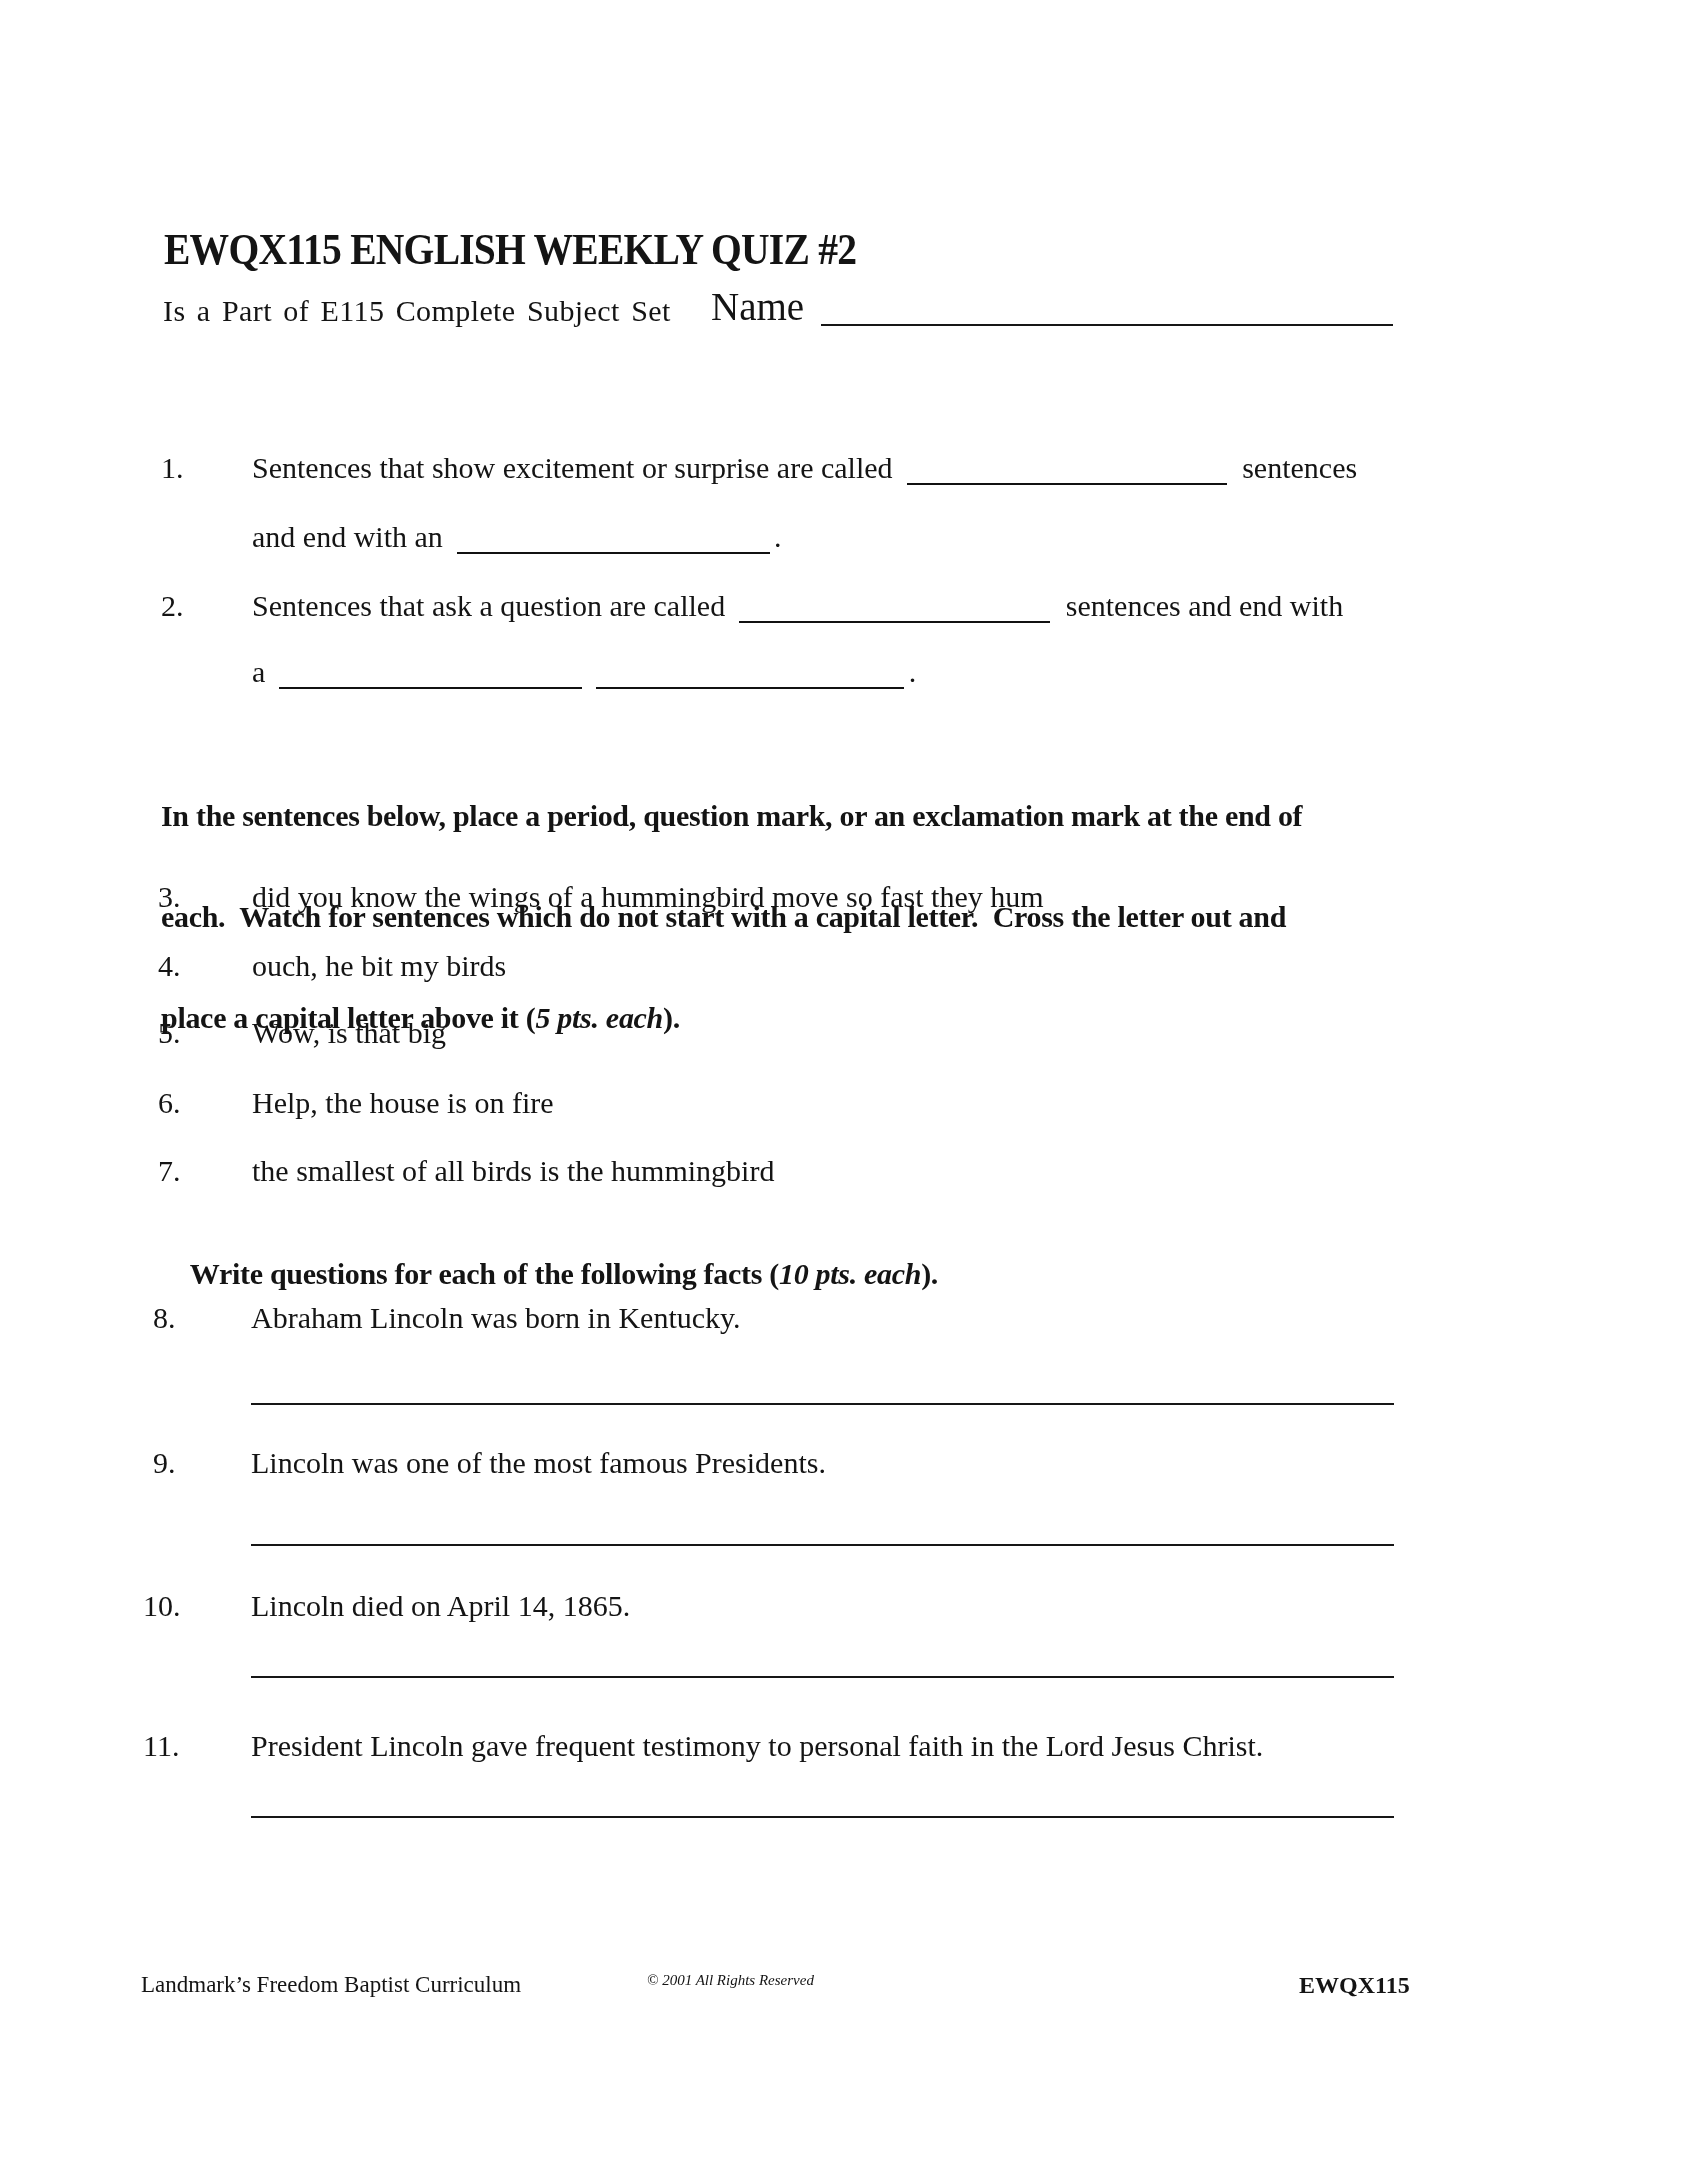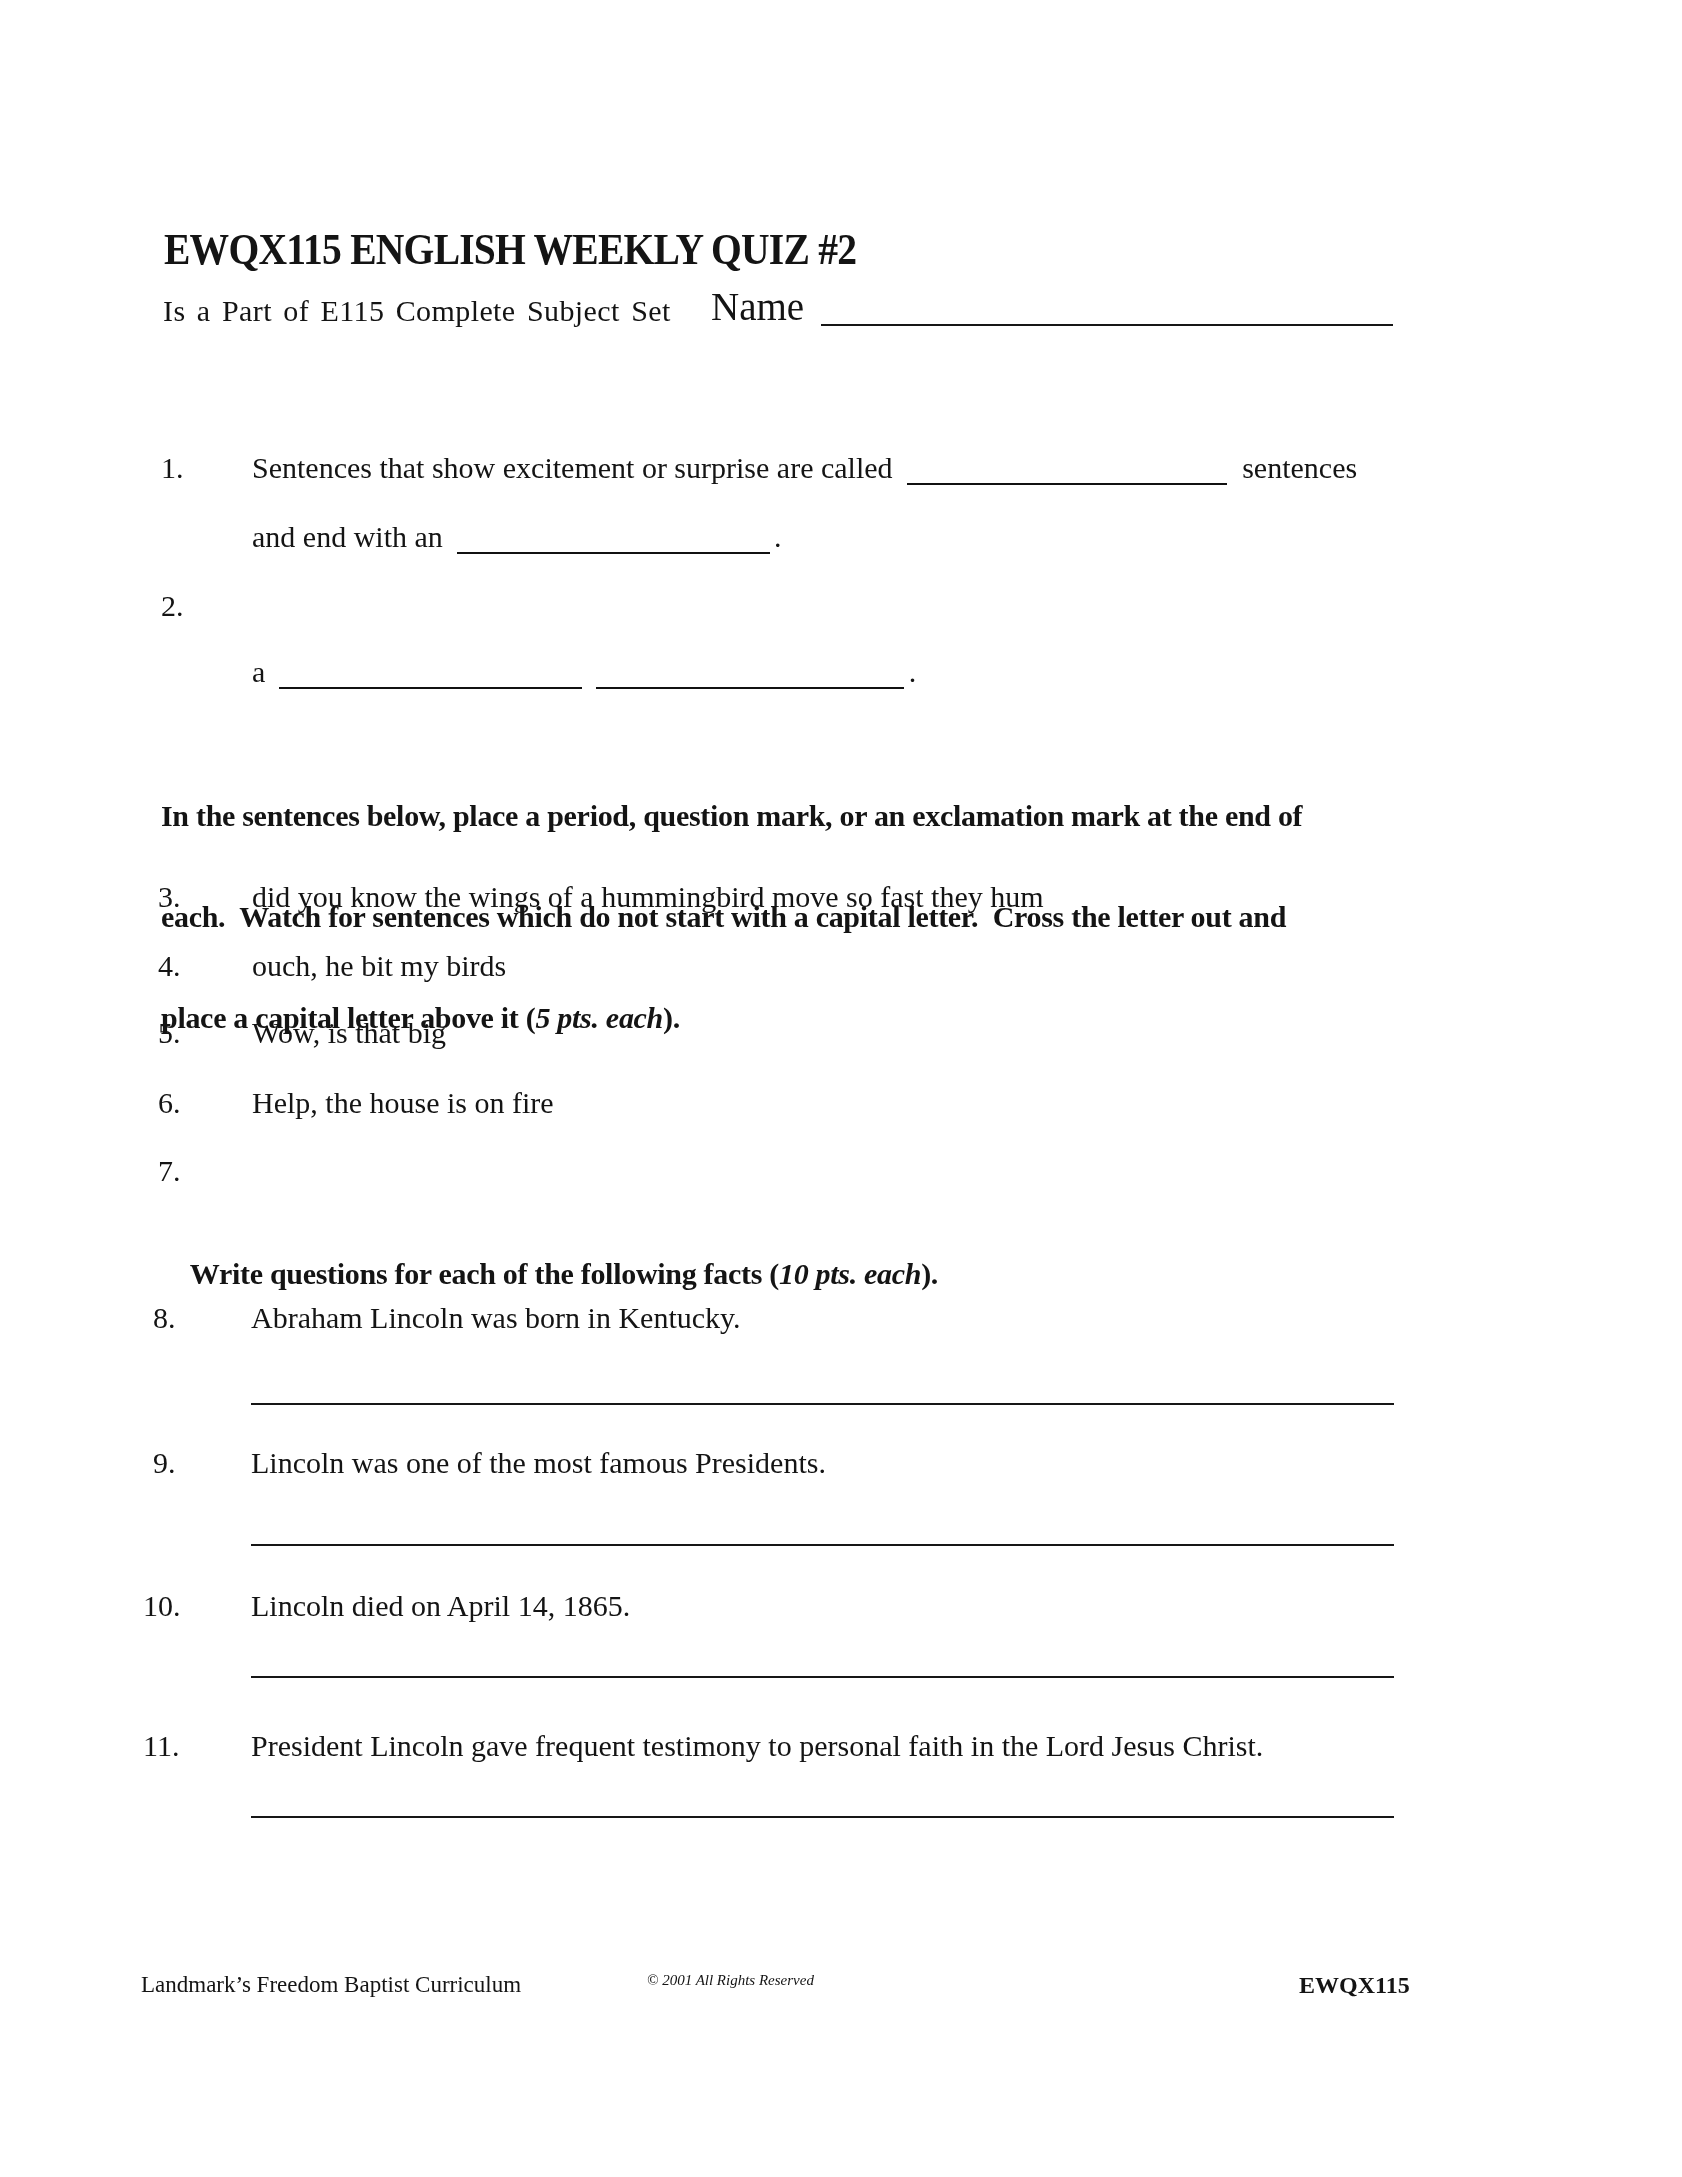--- a/index.html
+++ b/index.html
@@ -90,20 +90,23 @@
 
   <div class="abs q-num" style="left:161px; top:451px;">1.</div>
   <div class="abs q-text" style="left:252px; top:451px;">
     <span>Sentences that show excitement or surprise are called</span><span class="blank blank-gap" style="width:320px;"></span><span class="after-gap">sentences</span>
   </div>
   <div class="abs q-text" style="left:252px; top:520px;">
     <span>and end with an</span><span class="blank blank-gap" style="width:313px;"></span><span class="period-gap">.</span>
   </div>
 
   <div class="abs q-num" style="left:161px; top:589px;">2.</div>
+  <div class="abs q-text" style="left:252px; top:589px;">
+    <span>Sentences that ask a question are called</span><span class="blank blank-gap" style="width:311px;"></span><span class="after-gap">sentences and end with</span>
+  </div>
   <div class="abs q-text" style="left:252px; top:655px;">
     <span>a</span><span class="blank blank-gap" style="width:303px;"></span><span class="blank blank-gap" style="width:308px;"></span><span class="period-gap">.</span>
   </div>
 
   <div class="abs heading" style="left:161px; top:731px; width:1262px;">
     <div class="para-line">In the sentences below, place a period, question mark, or an exclamation mark at the end of</div>
     <div class="para-line">each.  Watch for sentences which do not start with a capital letter.  Cross the letter out and</div>
     <div class="para-line"><span>place a capital letter above it (</span><span class="pts">5 pts. each</span><span>).</span></div>
   </div>
 
@@ -113,20 +116,21 @@
   <div class="abs q-num" style="left:158px; top:949px;">4.</div>
   <div class="abs q-text" style="left:252px; top:949px;">ouch, he bit my birds</div>
 
   <div class="abs q-num" style="left:158px; top:1016px;">5.</div>
   <div class="abs q-text" style="left:252px; top:1016px;">Wow, is that big</div>
 
   <div class="abs q-num" style="left:158px; top:1086px;">6.</div>
   <div class="abs q-text" style="left:252px; top:1086px;">Help, the house is on fire</div>
 
   <div class="abs q-num" style="left:158px; top:1154px;">7.</div>
+  <div class="abs q-text" style="left:252px; top:1154px;">the smallest of all birds is the hummingbird</div>
 
   <div class="abs heading" style="left:161px; top:1223px;">
     <span>Write questions for each of the following facts (</span><span class="pts">10 pts. each</span><span>).</span>
   </div>
 
   <div class="abs q-num" style="left:153px; top:1301px;">8.</div>
   <div class="abs q-text" style="left:251px; top:1301px;">Abraham Lincoln was born in Kentucky.</div>
   <div class="answer-line" style="top:1403px;"></div>
 
   <div class="abs q-num" style="left:153px; top:1446px;">9.</div>

